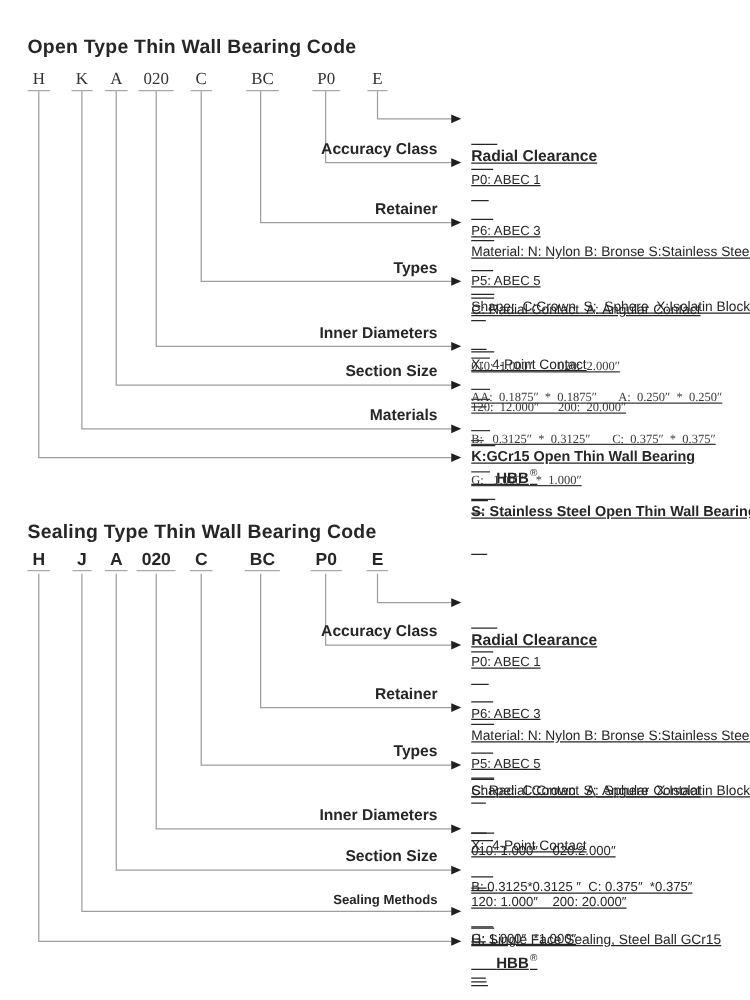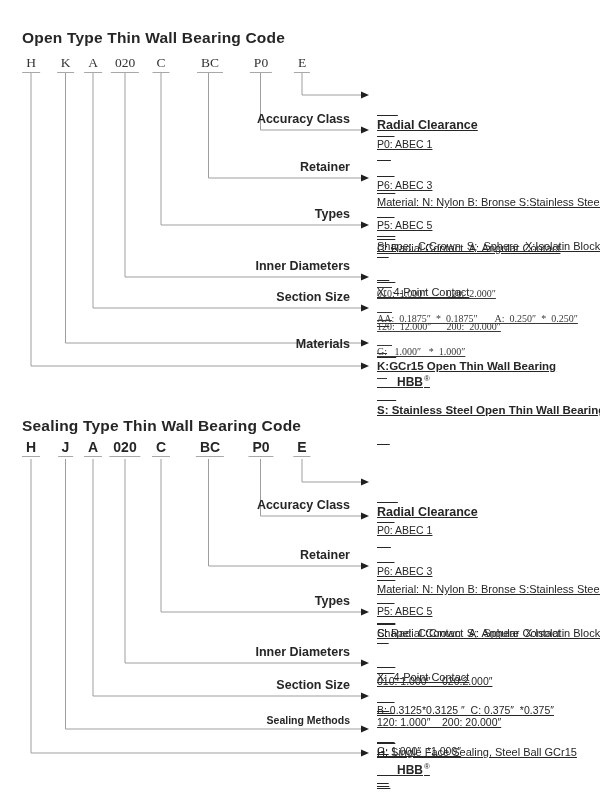--- a/index.html
+++ b/index.html
@@ -82,21 +82,21 @@
     <span class="code s1" style="left:161px;top:55px">C</span>
     <span class="code s1" style="left:210px;top:55px">BC</span>
     <span class="code s1" style="left:261px;top:55px">P0</span>
     <span class="code s1" style="left:302px;top:55px">E</span>
 
     <div class="lbl" style="top:112px">Accuracy Class</div>
     <div class="lbl" style="top:160px">Retainer</div>
     <div class="lbl" style="top:207px">Types</div>
     <div class="lbl" style="top:259px">Inner Diameters</div>
     <div class="lbl" style="top:290px">Section Size</div>
-    <div class="lbl" style="top:337px">Materials</div>
+    <div class="lbl" style="top:325px">Materials</div>
 
     <div class="txt cap" style="top:88px">
       <div class="ln">Radial Clearance</div>
     </div>
     <div class="txt" style="top:111px">
       <div class="ln">P0: ABEC 1</div>
       <div class="ln">P6: ABEC 3</div>
       <div class="ln">P5: ABEC 5</div>
     </div>
     <div class="txt mid" style="top:166px">
@@ -106,20 +106,21 @@
     <div class="txt mid" style="top:212px">
       <div class="ln">C: Radial Contact  A: Angular Contact</div>
       <div class="ln">X:  4-Point Contact</div>
     </div>
     <div class="txt serif" style="top:266px">
       <div class="ln">010:  1.000″        020:  2.000″</div>
       <div class="ln">120:  12.000″      200:  20.000″</div>
     </div>
     <div class="txt serif" style="top:291px">
       <div class="ln">AA:  0.1875″  *  0.1875″       A:  0.250″  *  0.250″</div>
+      <div class="ln">B:   0.3125″  *  0.3125″       C:  0.375″  *  0.375″</div>
       <div class="ln">G:   1.000″   *  1.000″</div>
     </div>
     <div class="txt big" style="top:330px">
       <div class="ln">K:GCr15 Open Thin Wall Bearing</div>
       <div class="ln">S: Stainless Steel Open Thin Wall Bearing</div>
     </div>
     <div class="txt hbb" style="top:358px">
       <span>HBB</span><span class="reg">®</span>
     </div>
   </div>

